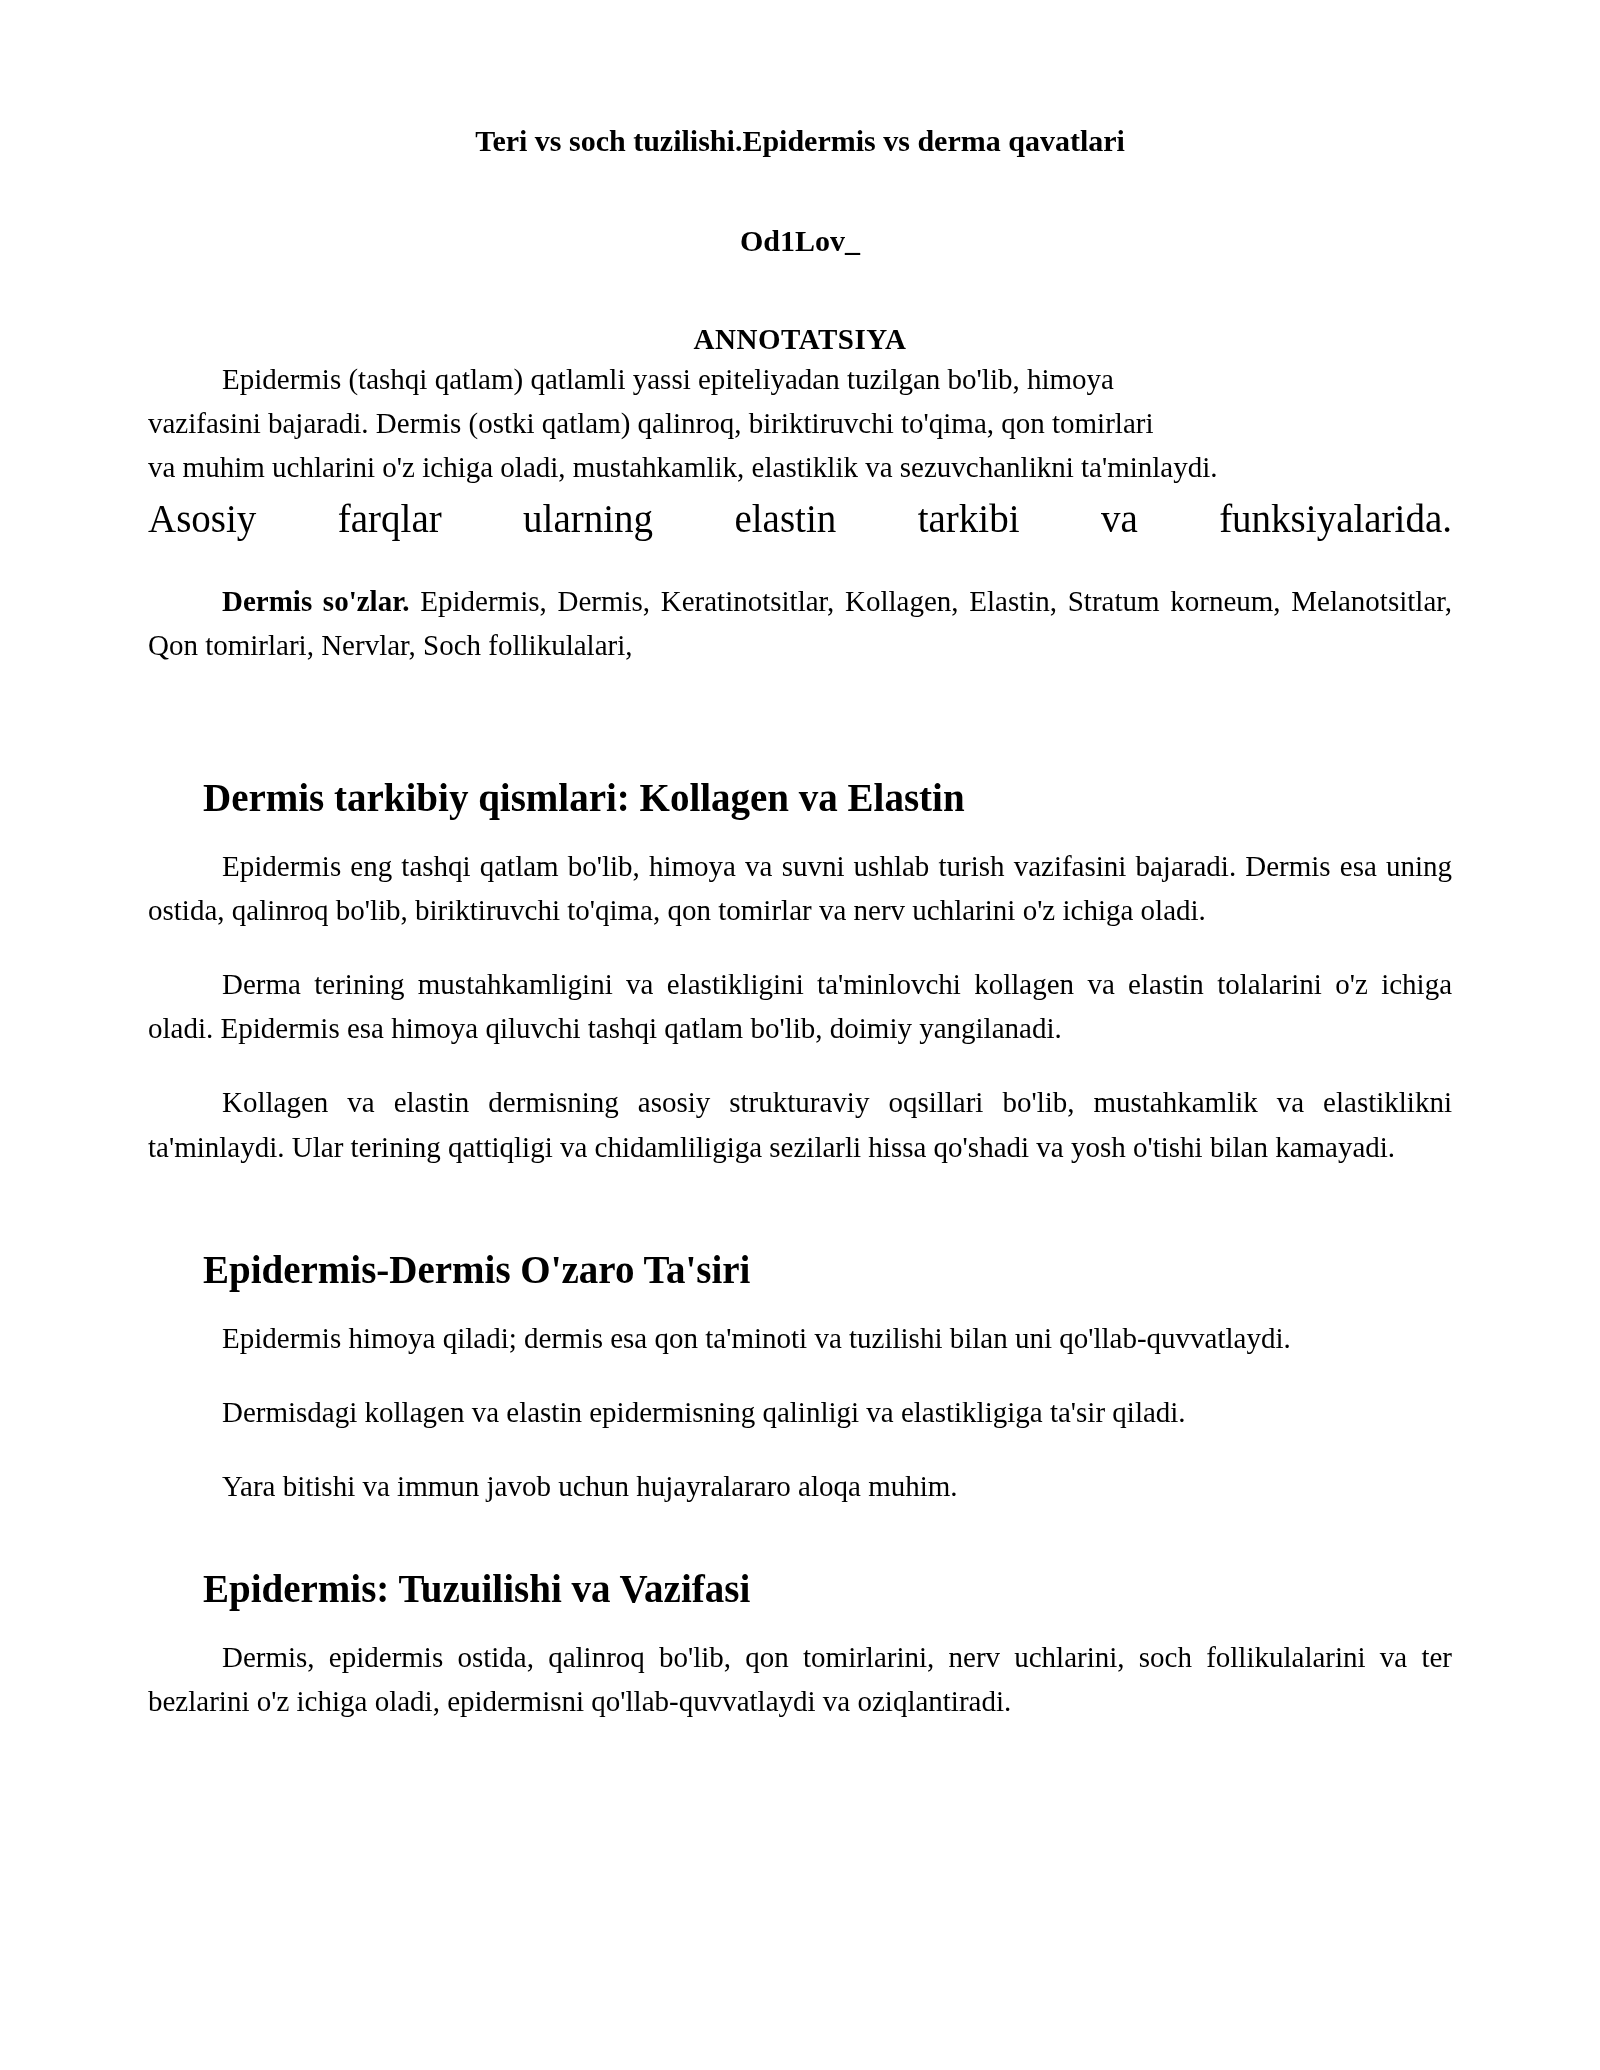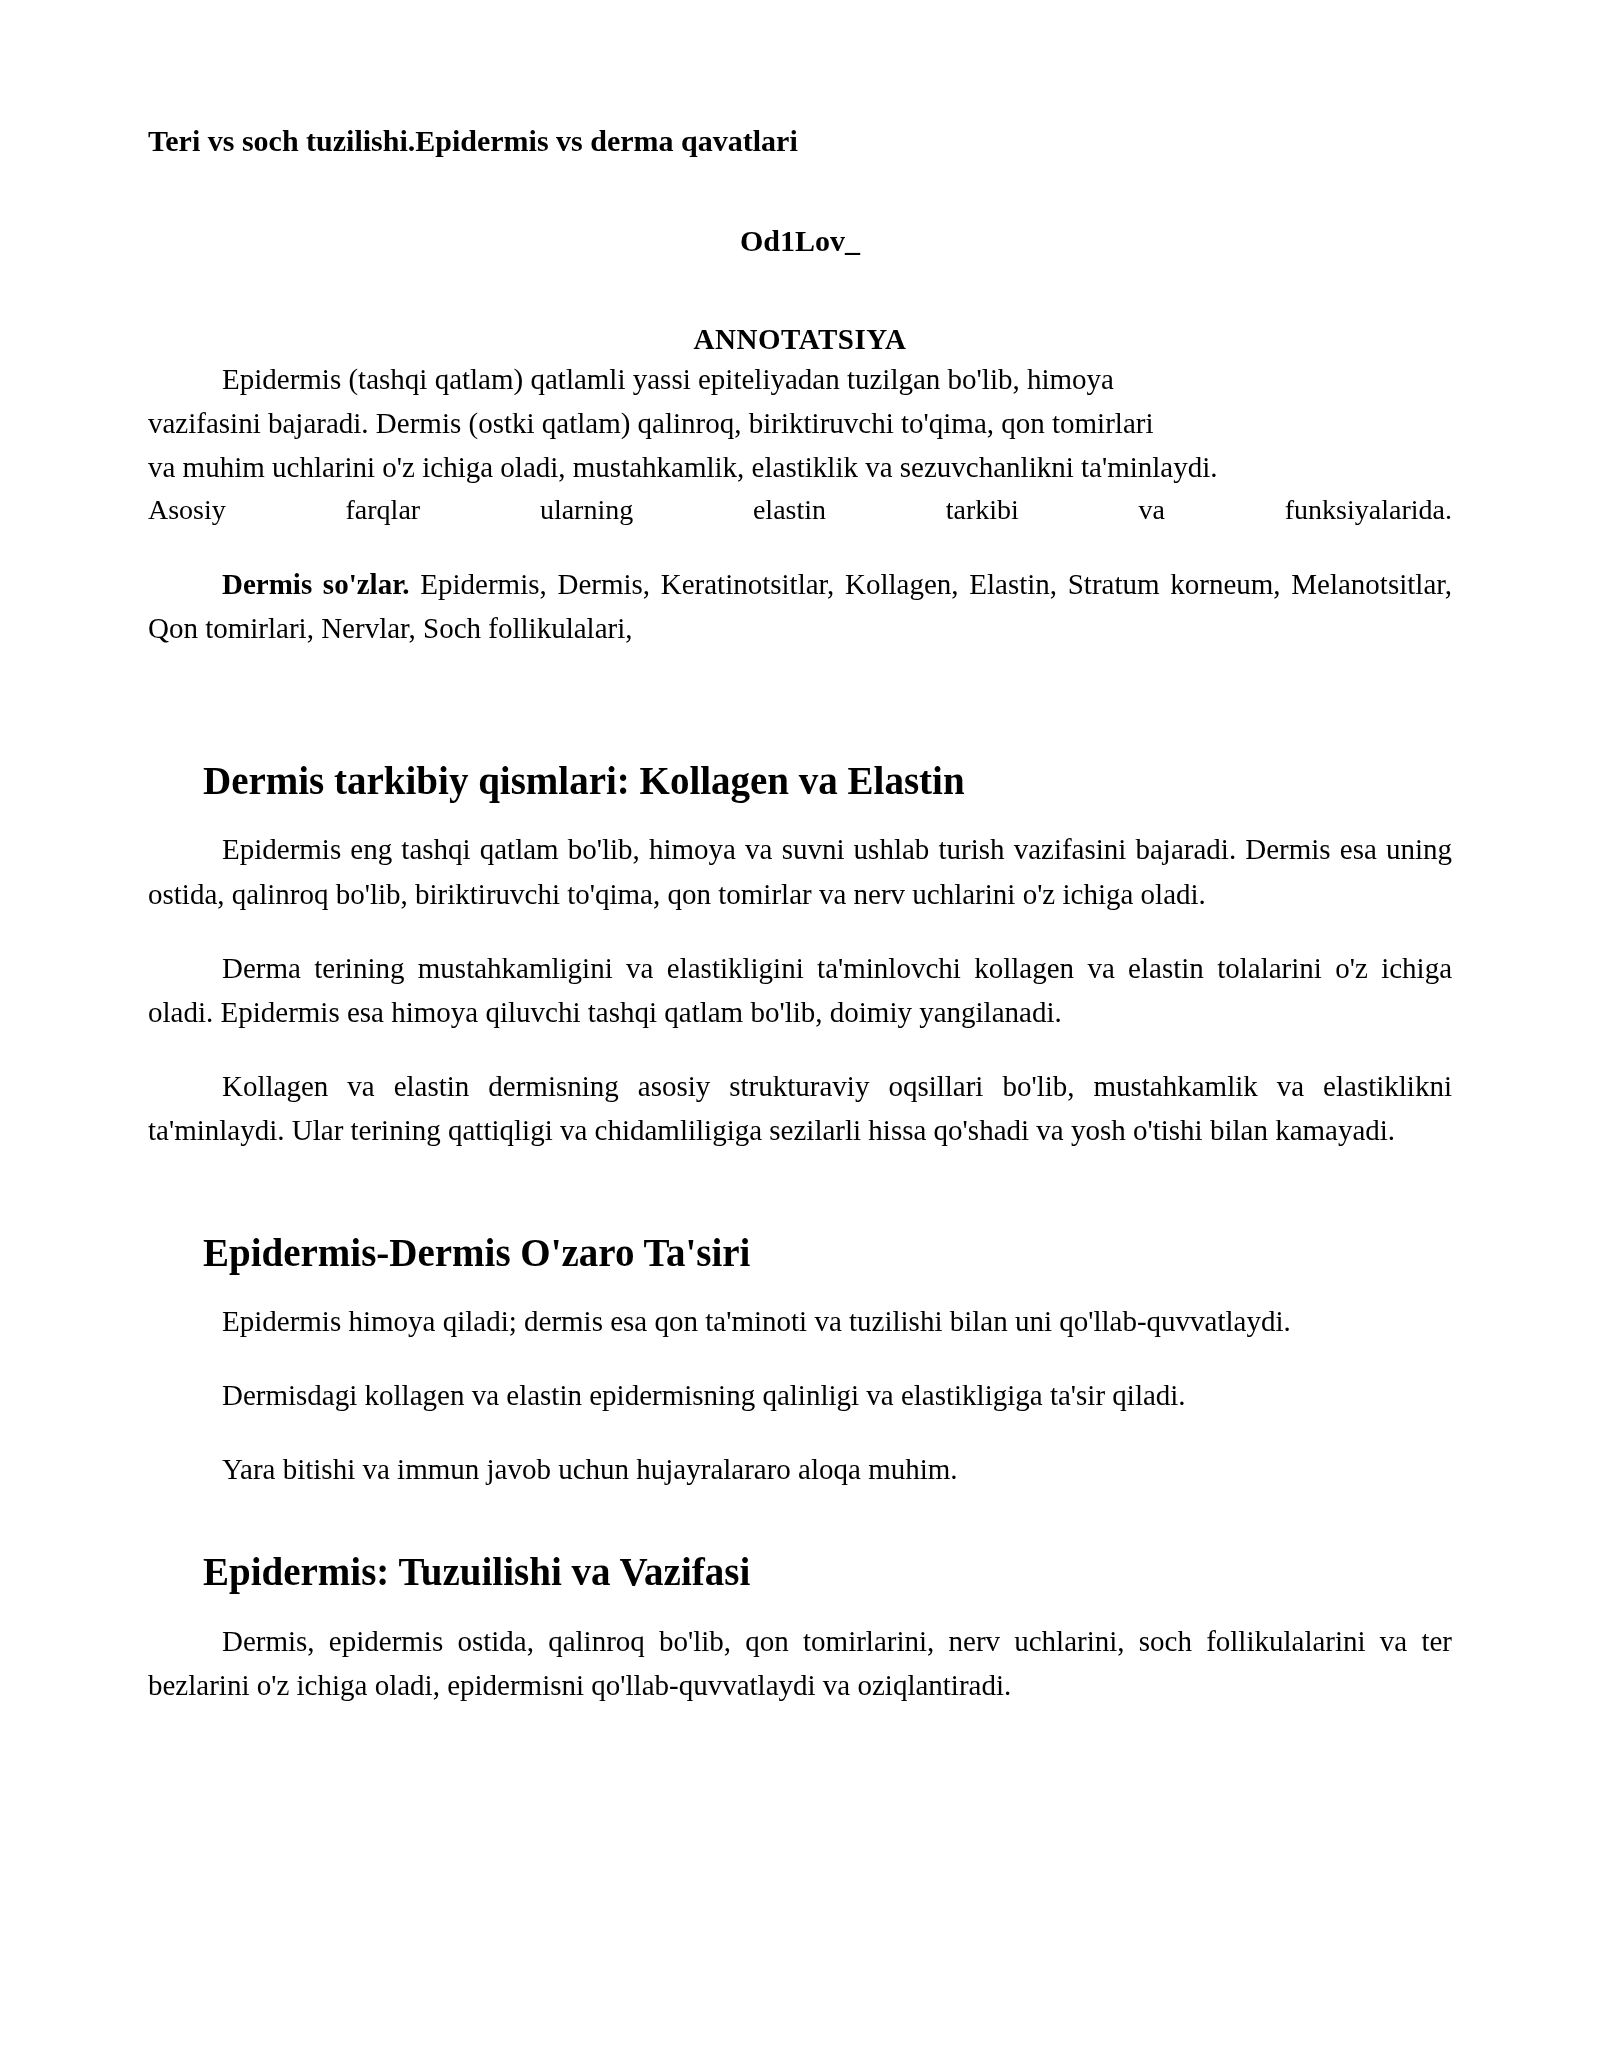--- a/index.html
+++ b/index.html
@@ -25,21 +25,21 @@
   }
   .content {
     position: absolute;
     left: 148px;
     top: 0;
     width: 1304px;   
   }
 
   
   .doc-title {
-    text-align: left;
+    text-align: center;
     font-weight: bold;
     font-size: 30px;
     line-height: 1.25;
     margin: 0;
     padding-top: 122px;
   }
   .doc-author {
     text-align: center;
     font-weight: bold;
     font-size: 30px;
@@ -67,21 +67,21 @@
     text-indent: 74px;
     hyphens: none;
   }
   p.gap { margin-top: 30px; }
 
   
   .justify-all {
     display: flex;
     justify-content: space-between;
     width: 100%;
-    font-size: 28px;
+    font-size: 39px;
     line-height: 1.52;
     align-items: center;
   }
   .justify-all > span { white-space: pre; }
 
   .kw-label { font-weight: bold; }
 
   h2.section-heading {
     font-size: 39px;
     font-weight: bold;

